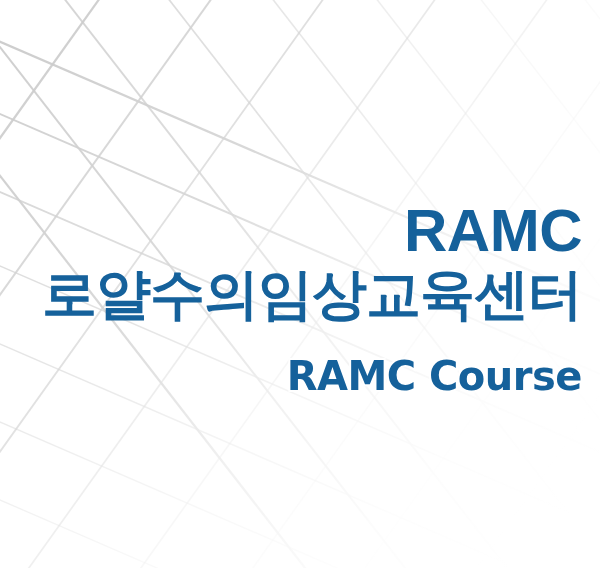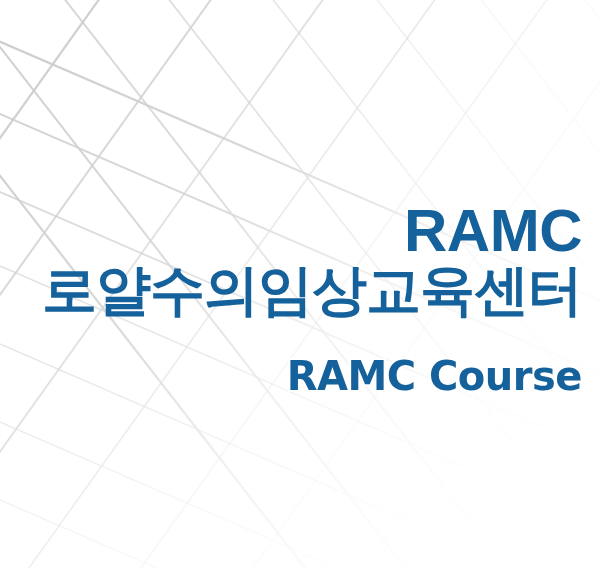--- a/index.html
+++ b/index.html
@@ -46,21 +46,21 @@
     font-size: 60px;
     line-height: 66px;
     letter-spacing: -0.5px;
     white-space: nowrap;
     text-align: right;
   }
 
   .line-korean {
     display: block;
     color: #15619b;
-    font-family: Liberation Mono, monospace;
+    font-family: Liberation Serif, serif;
     font-weight: 700;
     font-size: 55px;
     line-height: 66px;
     letter-spacing: -1px;
     white-space: nowrap;
     margin-top: -2px;
   }
 
   .line-course {
     display: inline-block;

